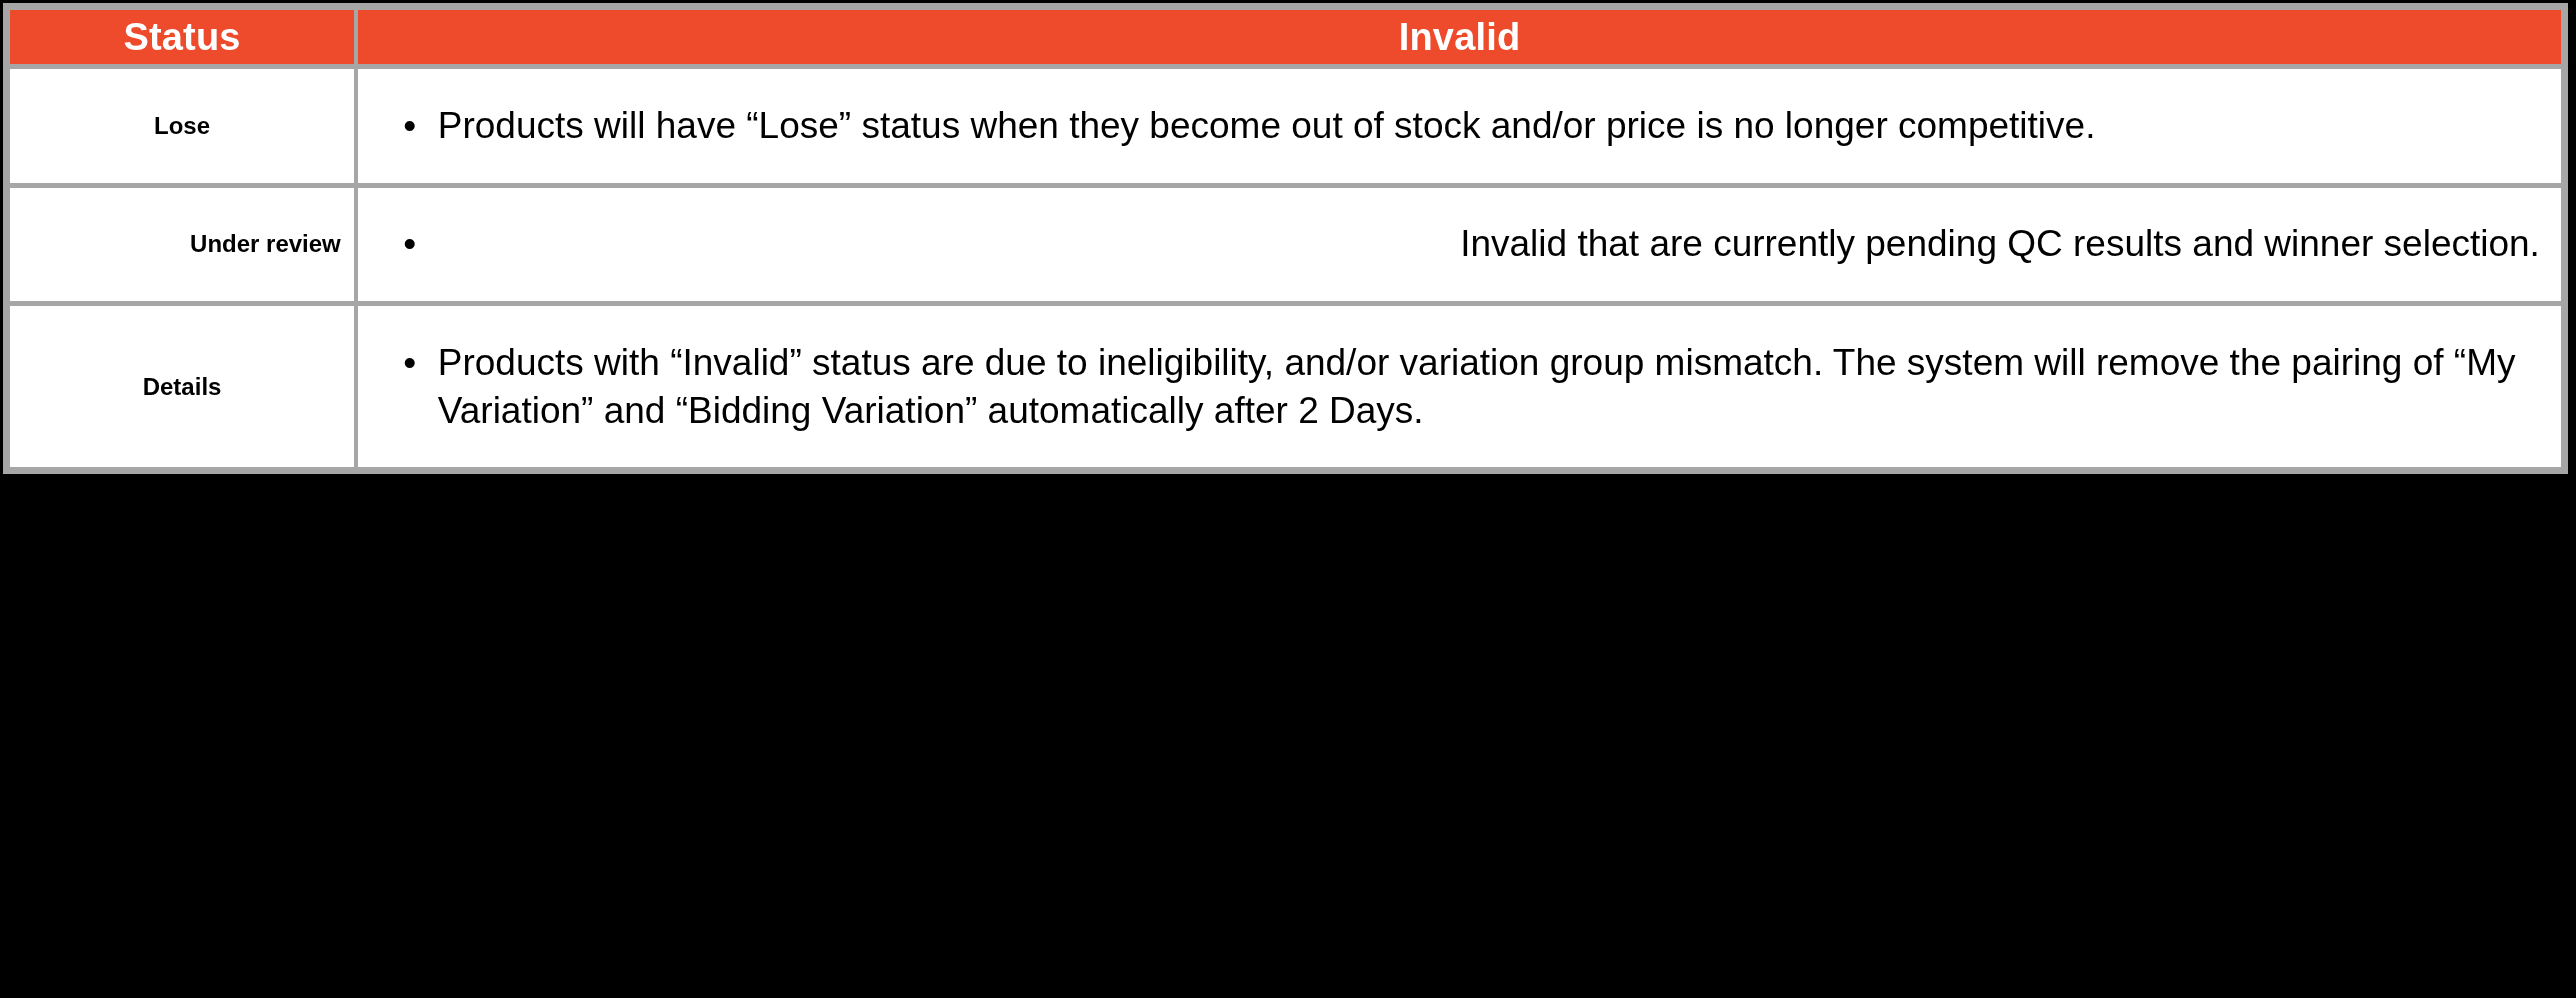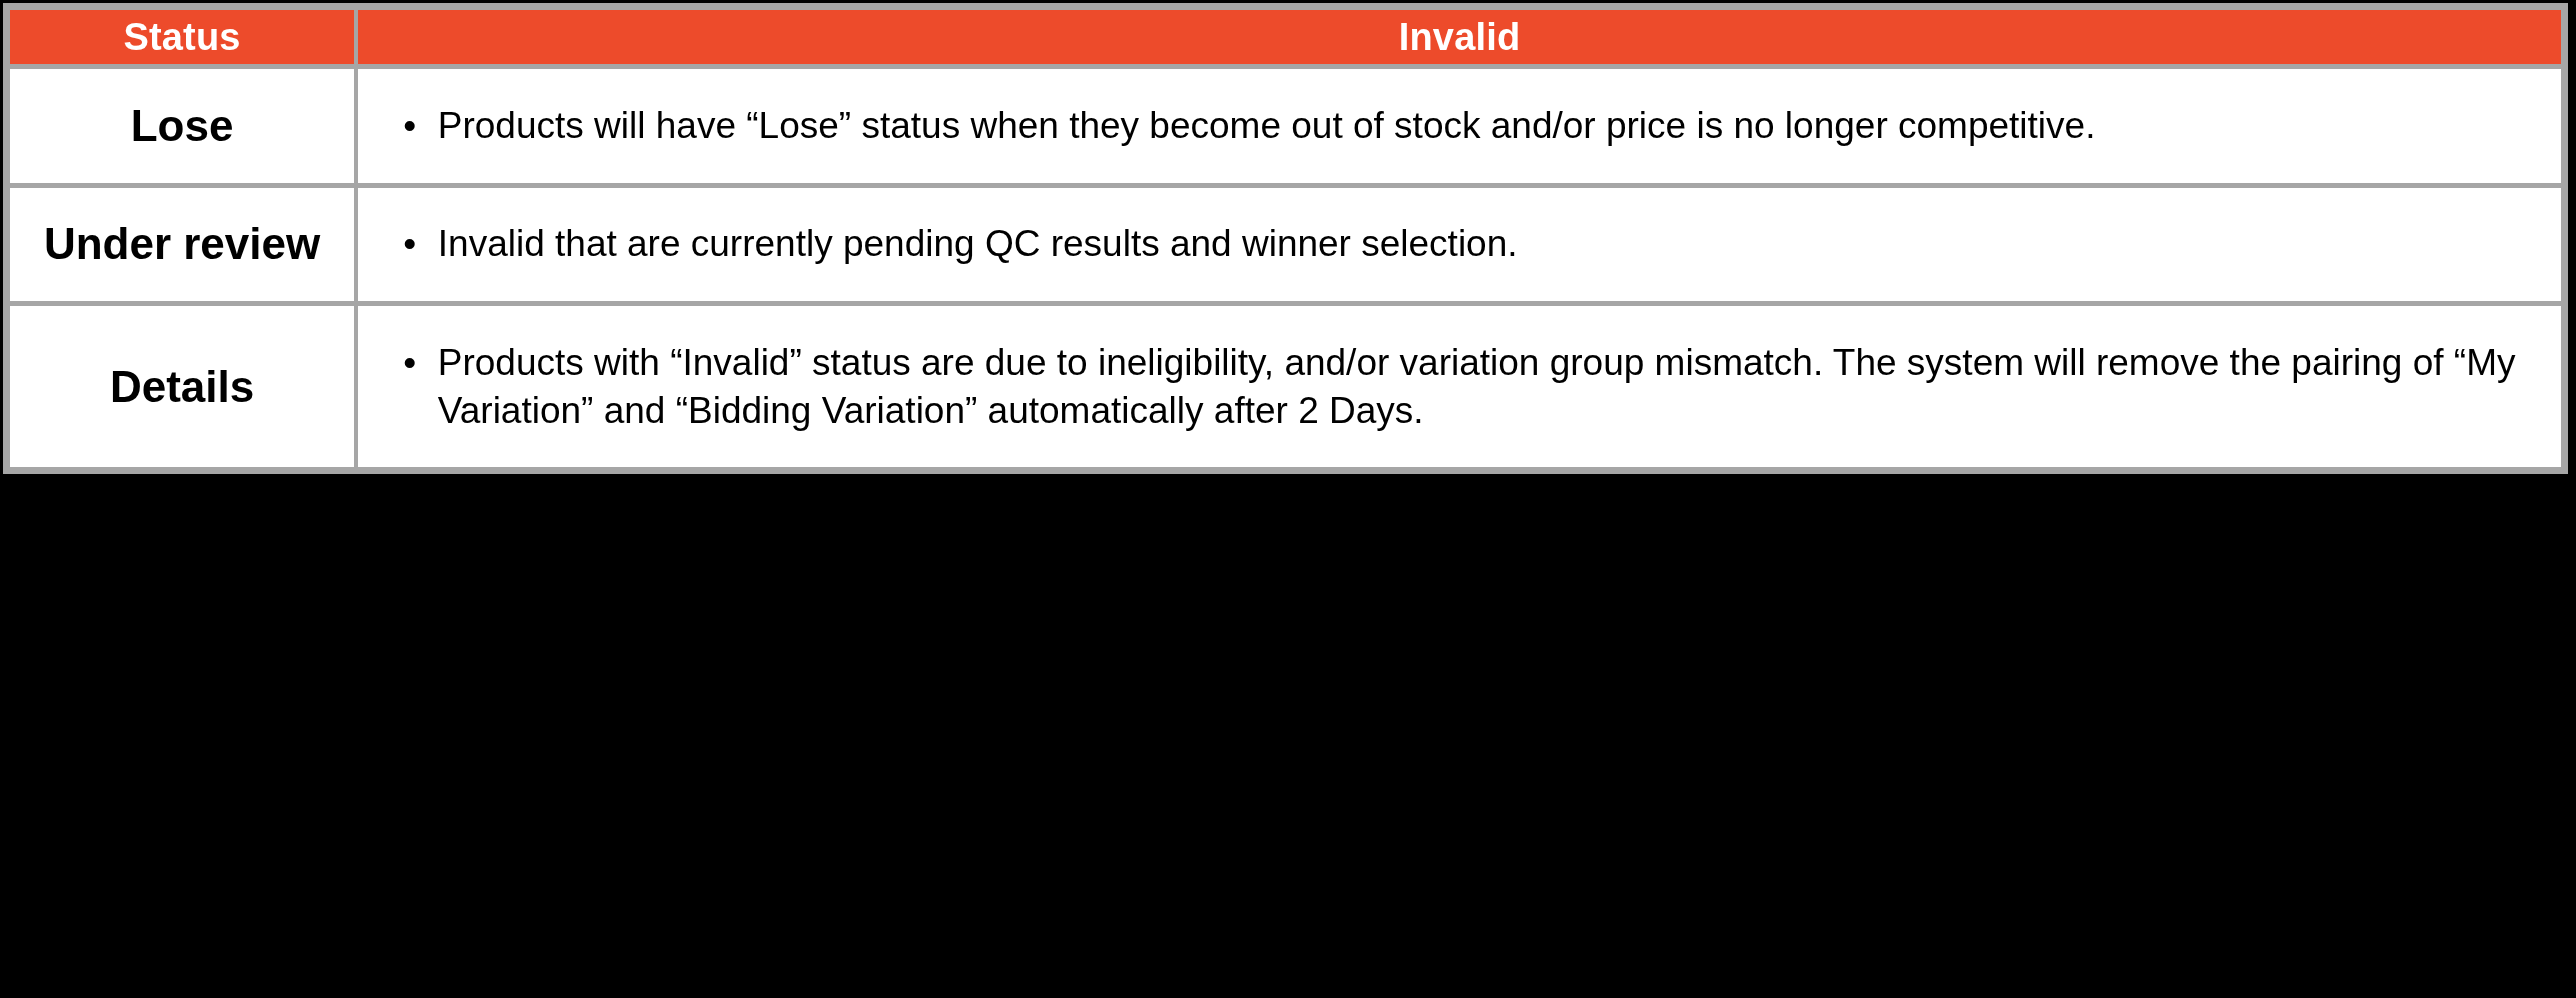--- a/index.html
+++ b/index.html
@@ -66,21 +66,21 @@
   }
   tbody td.details-cell {
     border-right: none;
   }
   tbody tr:last-child td {
     border-bottom: none;
   }
 
   td.status-cell {
     text-align: center;
-    font-size: 44px;
+    font-size: 24px;
     font-weight: bold;
     color: #000000;
     line-height: 1.18;
     padding: 8.2px 13px;
   }
 
   td.details-cell {
     padding: 8.2px 21.4px 8.2px 34px;
   }
 
@@ -100,21 +100,21 @@
     position: absolute;
     left: 11.5px;
     top: 0;
     font-size: 37px;
     line-height: 1.30;
     color: #000000;
   }
 
   .row-lose td { height: 97px; }
   .row-winning td { height: 97px; }
-  .row-under-review td { height: 97px; }
+  .row-under-review td { height: 97px; text-align: right; }
   .row-invalid td { height: 145px; }
 </style>
 </head>
 <body>
 
 <div class="table-wrap">
   <table class="status-table">
     <colgroup>
       <col class="col-status">
       <col class="col-details">

